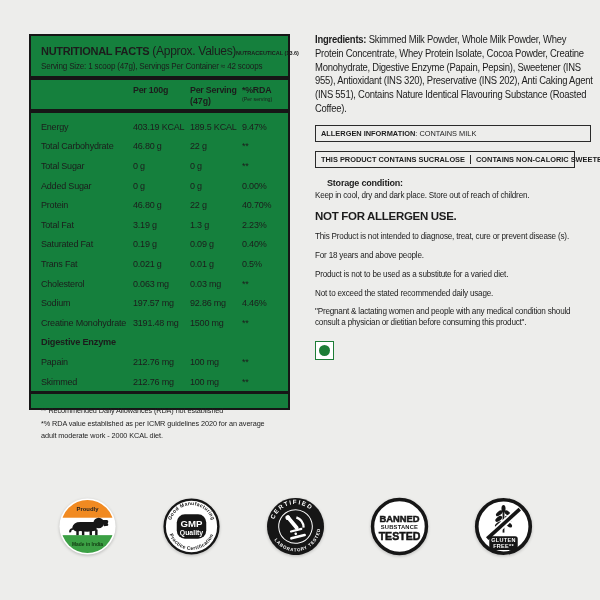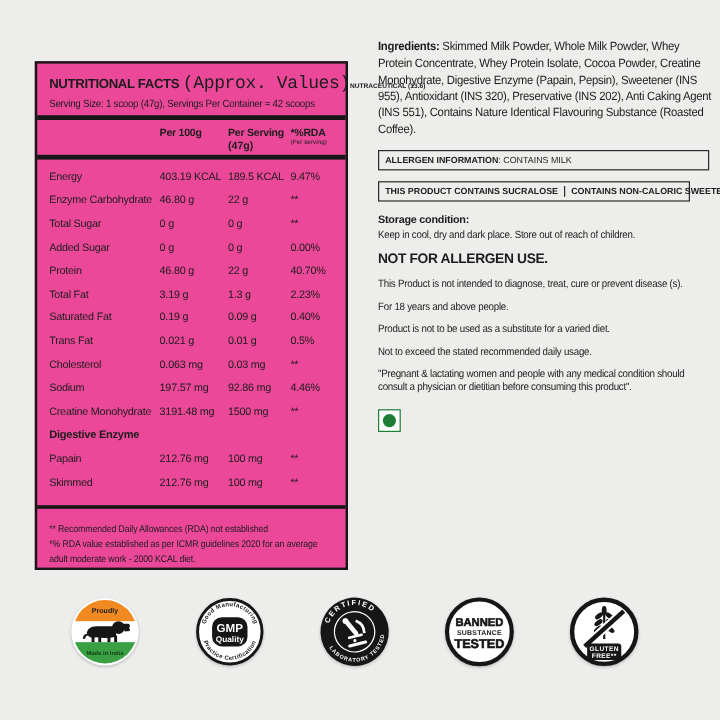--- a/index.html
+++ b/index.html
@@ -4,26 +4,26 @@
 <style>
   html,body{margin:0;padding:0;}
   body{
     width:600px;height:600px;position:relative;overflow:hidden;
     background:#ededeb;color:#1c1c1c;
     font-family:"Liberation Sans","DejaVu Sans",sans-serif;
   }
   *{box-sizing:border-box;}
 
   
-  .nt{position:absolute;left:29px;top:34px;width:261px;height:424px;
-      background:#ec4899;border:2px solid #161616;display:flex;flex-direction:column;margin-top:17px;}
+  .nt{position:absolute;left:29px;top:34px;width:261px;height:376px;
+      background:#15803d;border:2px solid #161616;display:flex;flex-direction:column;}
   .nt-head{padding:8px 10px 5px;border-bottom:4px solid #161616;}
   .nt-title-line{display:flex;align-items:baseline;white-space:nowrap;}
   .nt-title{font-weight:bold;font-size:11px;letter-spacing:-0.3px;}
-  .nt-title-note{font-size:15px;margin-left:3px;letter-spacing:-0.3px;font-family:Liberation Mono, monospace;}
+  .nt-title-note{font-size:12px;margin-left:3px;letter-spacing:-0.3px;}
   .nt-tag{margin-left:auto;font-size:5.5px;font-weight:bold;letter-spacing:0;}
   .nt-serving{font-size:8.7px;margin-top:3px;white-space:nowrap;letter-spacing:-0.2px;
       transform:scaleX(.93);transform-origin:0 50%;}
   .nt-cols{display:grid;grid-template-columns:92px 57px 52px 1fr;
       padding:5px 10px 3px;border-bottom:4px solid #161616;
       font-size:8.8px;font-weight:bold;letter-spacing:-0.2px;line-height:1.2;}
   .nt-cols .tiny{display:block;font-size:5.3px;font-weight:normal;letter-spacing:0;}
   .nt-rows{flex:1;padding:4px 10px 0;}
   .nt-row{display:grid;grid-template-columns:92px 57px 52px 1fr;align-items:center;
       height:19.6px;font-size:9px;letter-spacing:-0.2px;}
@@ -36,21 +36,21 @@
   
   .rp{position:absolute;left:315px;top:33px;width:278px;}
   .rp-ing{margin:0;width:294px;transform:scaleX(.945);transform-origin:0 0;
       font-size:10px;line-height:13.8px;letter-spacing:-0.25px;}
   .box{border:1.2px solid #2a2a2a;font-size:7.4px;font-weight:bold;
       padding:3px 5px;white-space:nowrap;letter-spacing:0;}
   .allergen{margin-top:9px;width:276px;}
   .sweet{margin-top:9px;width:260px;display:flex;}
   .sweet .seg-left{padding-right:5px;border-right:1.1px solid #2a2a2a;}
   .sweet .seg-right{padding-left:5px;}
-  .rp-h{font-size:9px;font-weight:bold;margin:10px 0 0;letter-spacing:-0.2px;}
+  .rp-h{font-size:9px;font-weight:bold;margin:10px 12px 0;letter-spacing:-0.2px;}
   .rp-line{font-size:8.8px;margin:2px 0 0;white-space:nowrap;letter-spacing:-0.2px;
       transform:scaleX(.92);transform-origin:0 50%;}
   .rp-med{font-size:11.5px;font-weight:bold;margin:10px 0 0;letter-spacing:-0.3px;}
   .rp-para{margin-top:9px;}
   .rp-note{margin:8px 0 0;width:300px;transform:scaleX(.93);transform-origin:0 0;
       font-size:8.8px;line-height:11.5px;letter-spacing:-0.25px;}
   .veg{margin-top:12px;width:19px;height:19px;border:1.6px solid #1d7d36;background:#fff;
       display:flex;align-items:center;justify-content:center;}
   .veg-dot{width:11px;height:11px;border-radius:50%;background:#1d7d36;}
 
@@ -81,21 +81,21 @@
   </div>
 
   <div class="nt-rows">
     <div class="nt-row">
       <span>Energy</span>
       <span>403.19 KCAL</span>
       <span>189.5 KCAL</span>
       <span>9.47%</span>
     </div>
     <div class="nt-row">
-      <span>Enzyme Carbohydrate</span>
+      <span>Total Carbohydrate</span>
       <span>46.80 g</span>
       <span>22 g</span>
       <span>**</span>
     </div>
     <div class="nt-row">
       <span>Total Sugar</span>
       <span>0 g</span>
       <span>0 g</span>
       <span>**</span>
     </div>

